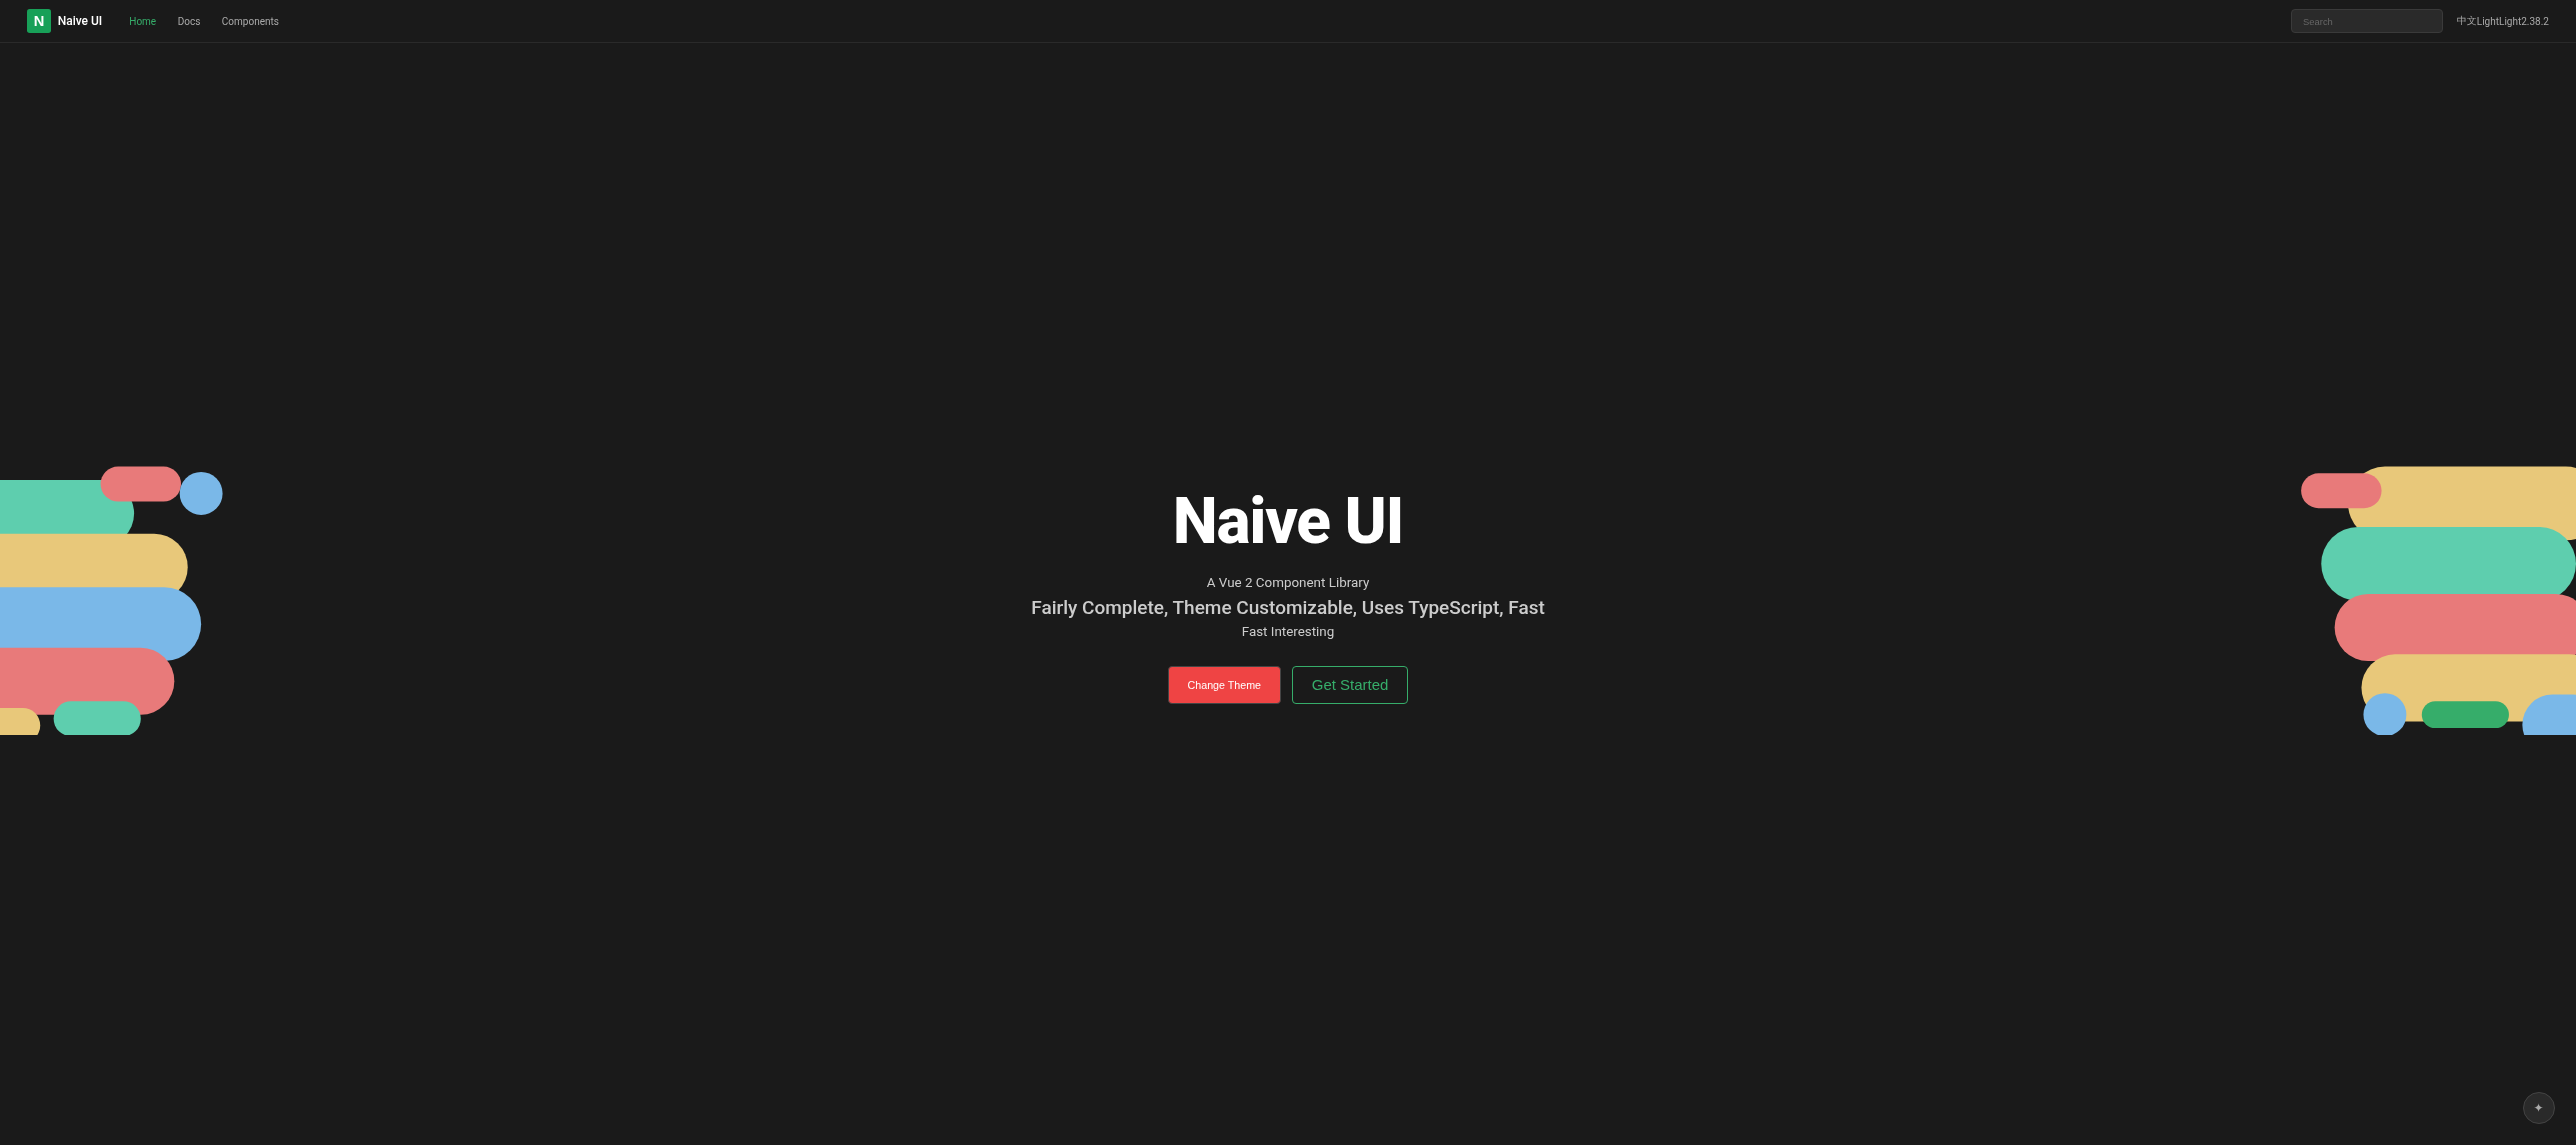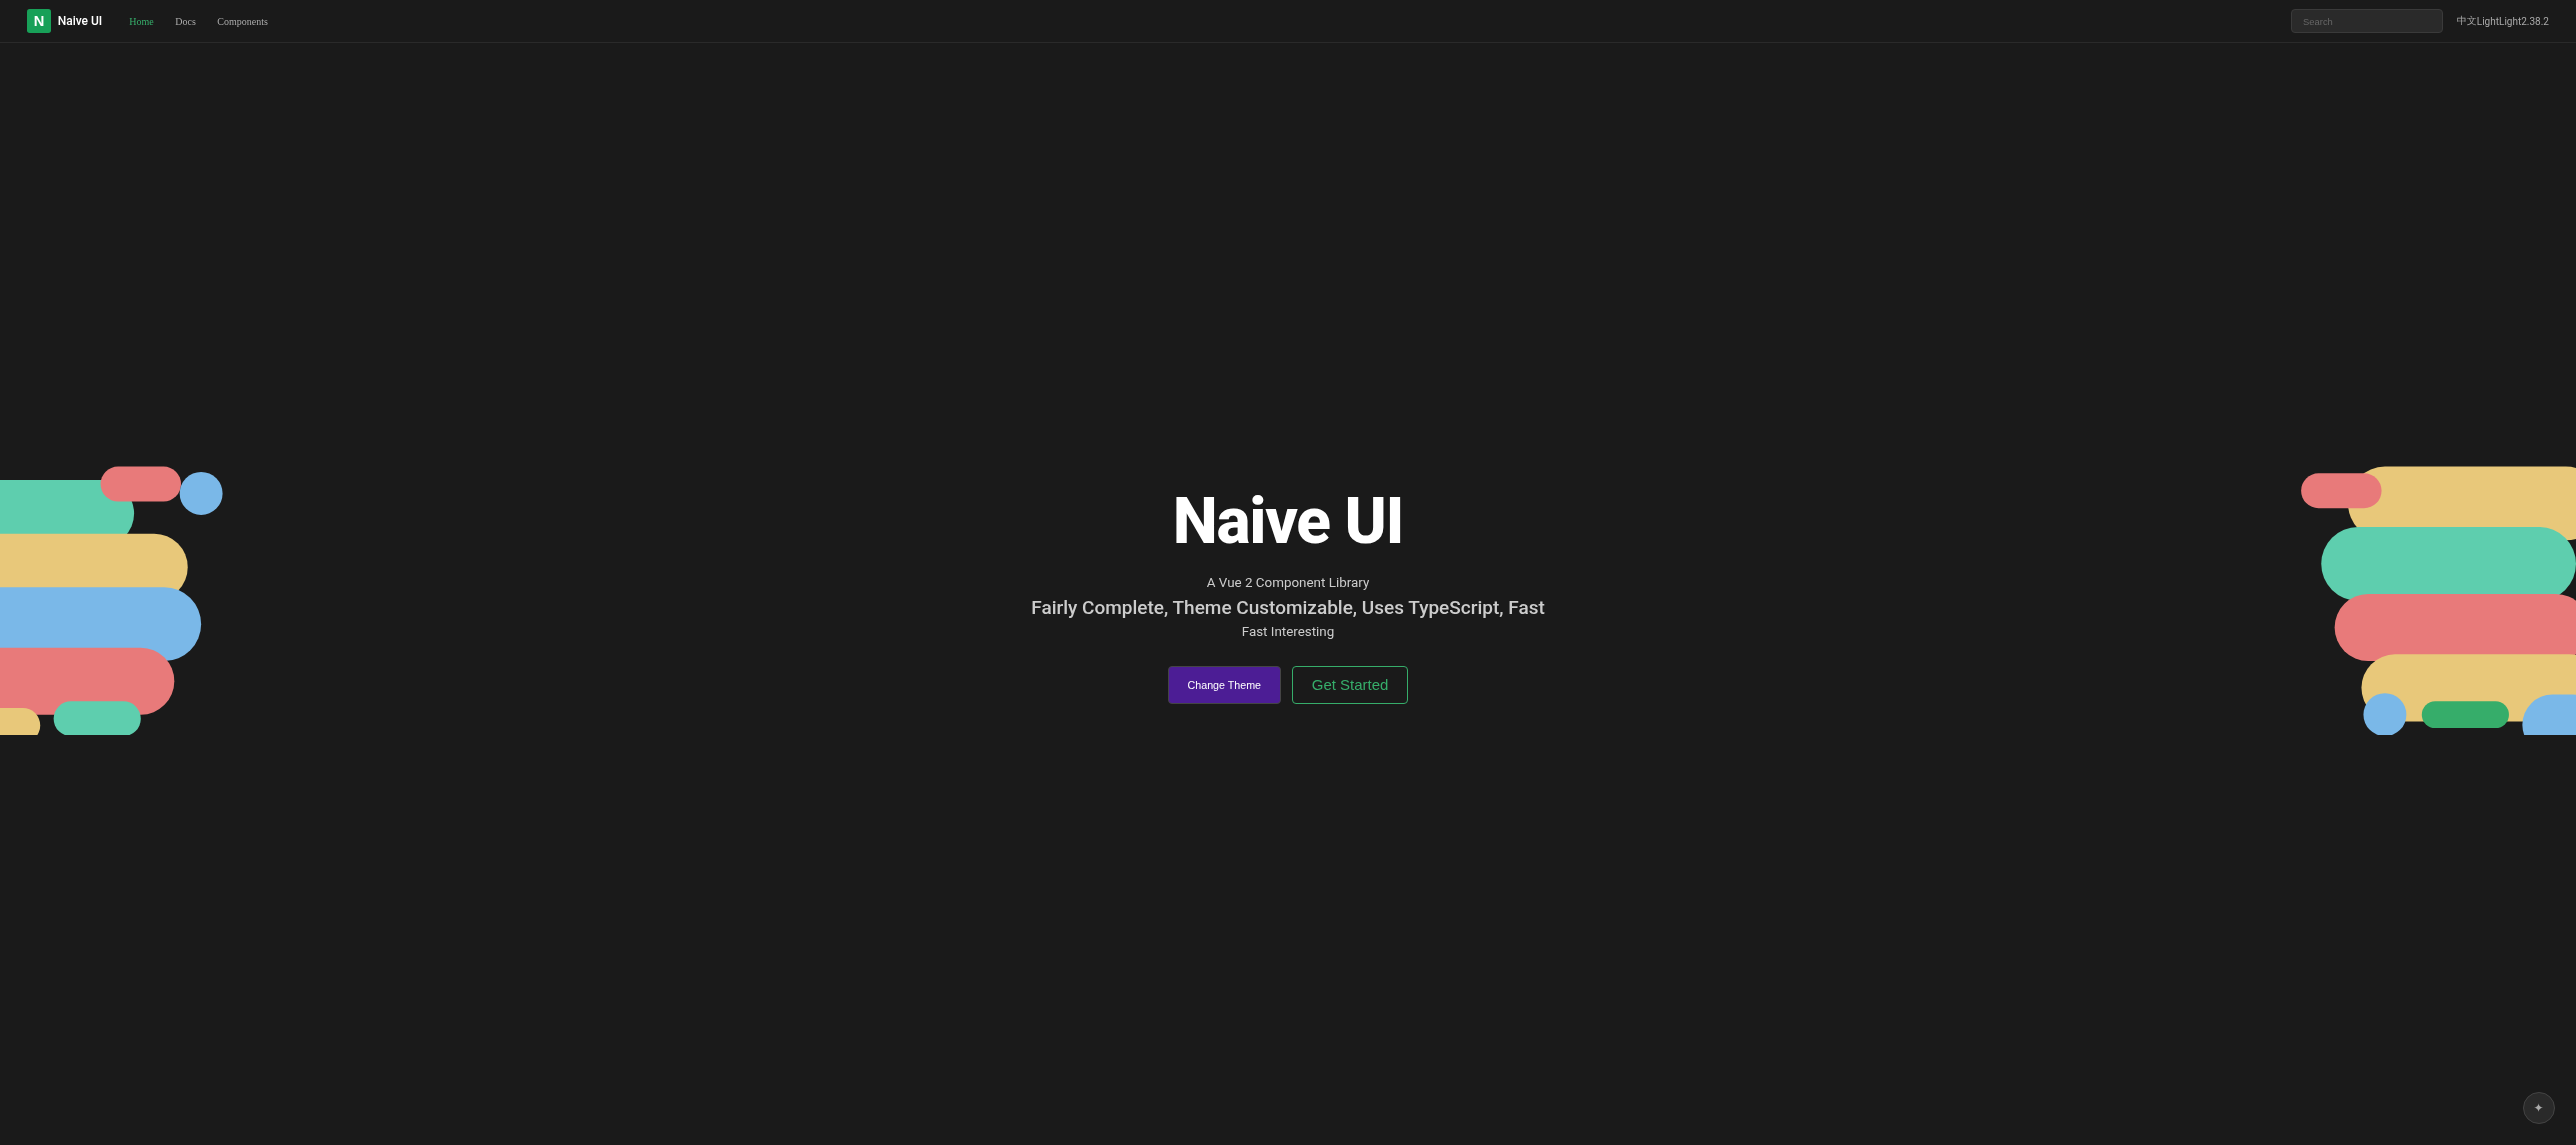--- a/index.html
+++ b/index.html
@@ -44,21 +44,20 @@
       font-size: 12px;
       font-weight: 500;
       color: #fff;
     }
 
     .nav-links {
       display: flex;
       align-items: center;
       gap: 21.5px;
       flex: 1;
-      font-family: Liberation Serif, serif;
     }
 
     .nav-link {
       font-size: 10px;
       color: #aaa;
       cursor: pointer;
       text-decoration: none;
     }
 
     .nav-link.active {
@@ -138,21 +137,21 @@
 
     .hero-buttons {
       display: flex;
       gap: 10.7px;
       justify-content: center;
       margin-top: 27px;
     }
 
     .btn-change-theme {
       padding: 9.4px 19px;
-      background-color: #4c1d95;
+      background-color: #ef4444;
       border: 0.7px solid #444;
       color: #fff;
       font-size: 10.7px;
       border-radius: 4px;
       cursor: pointer;
     }
 
     .btn-get-started {
       padding: 9.4px 19px;
       background-color: transparent;

